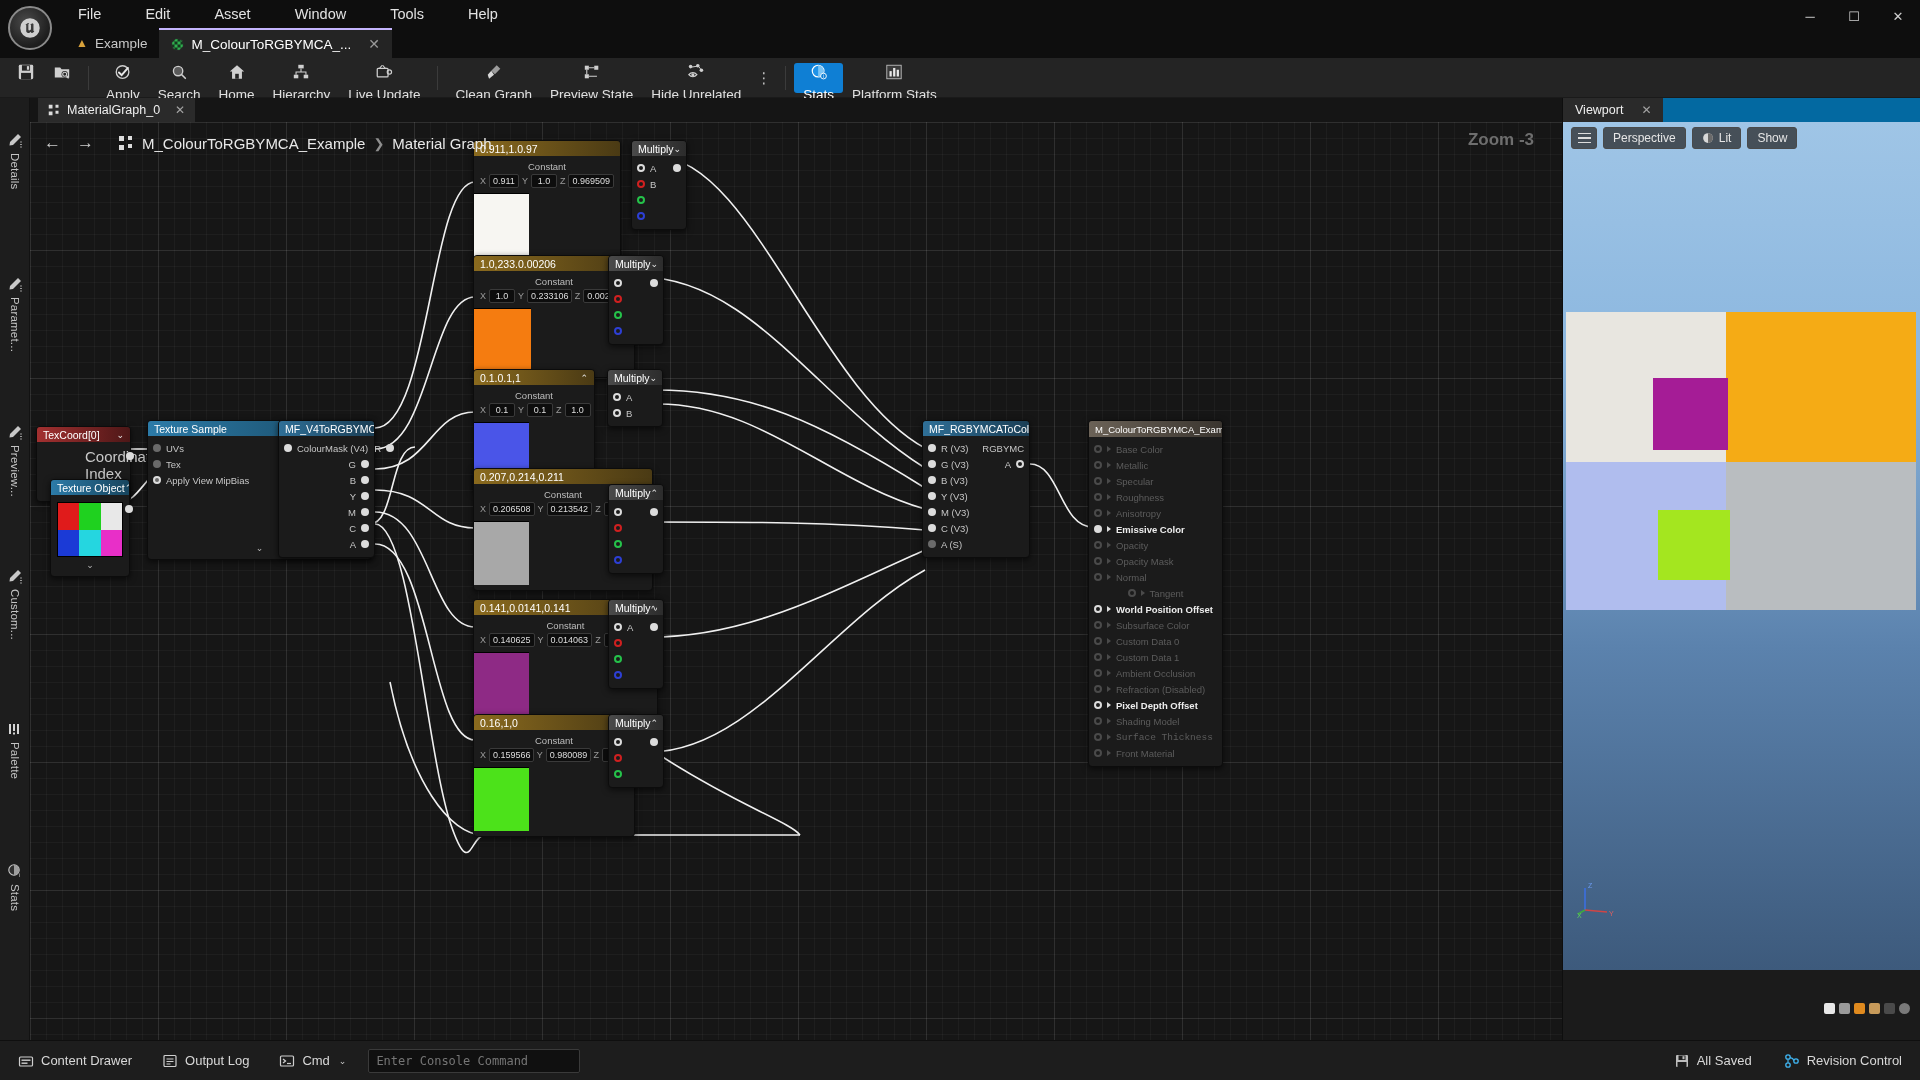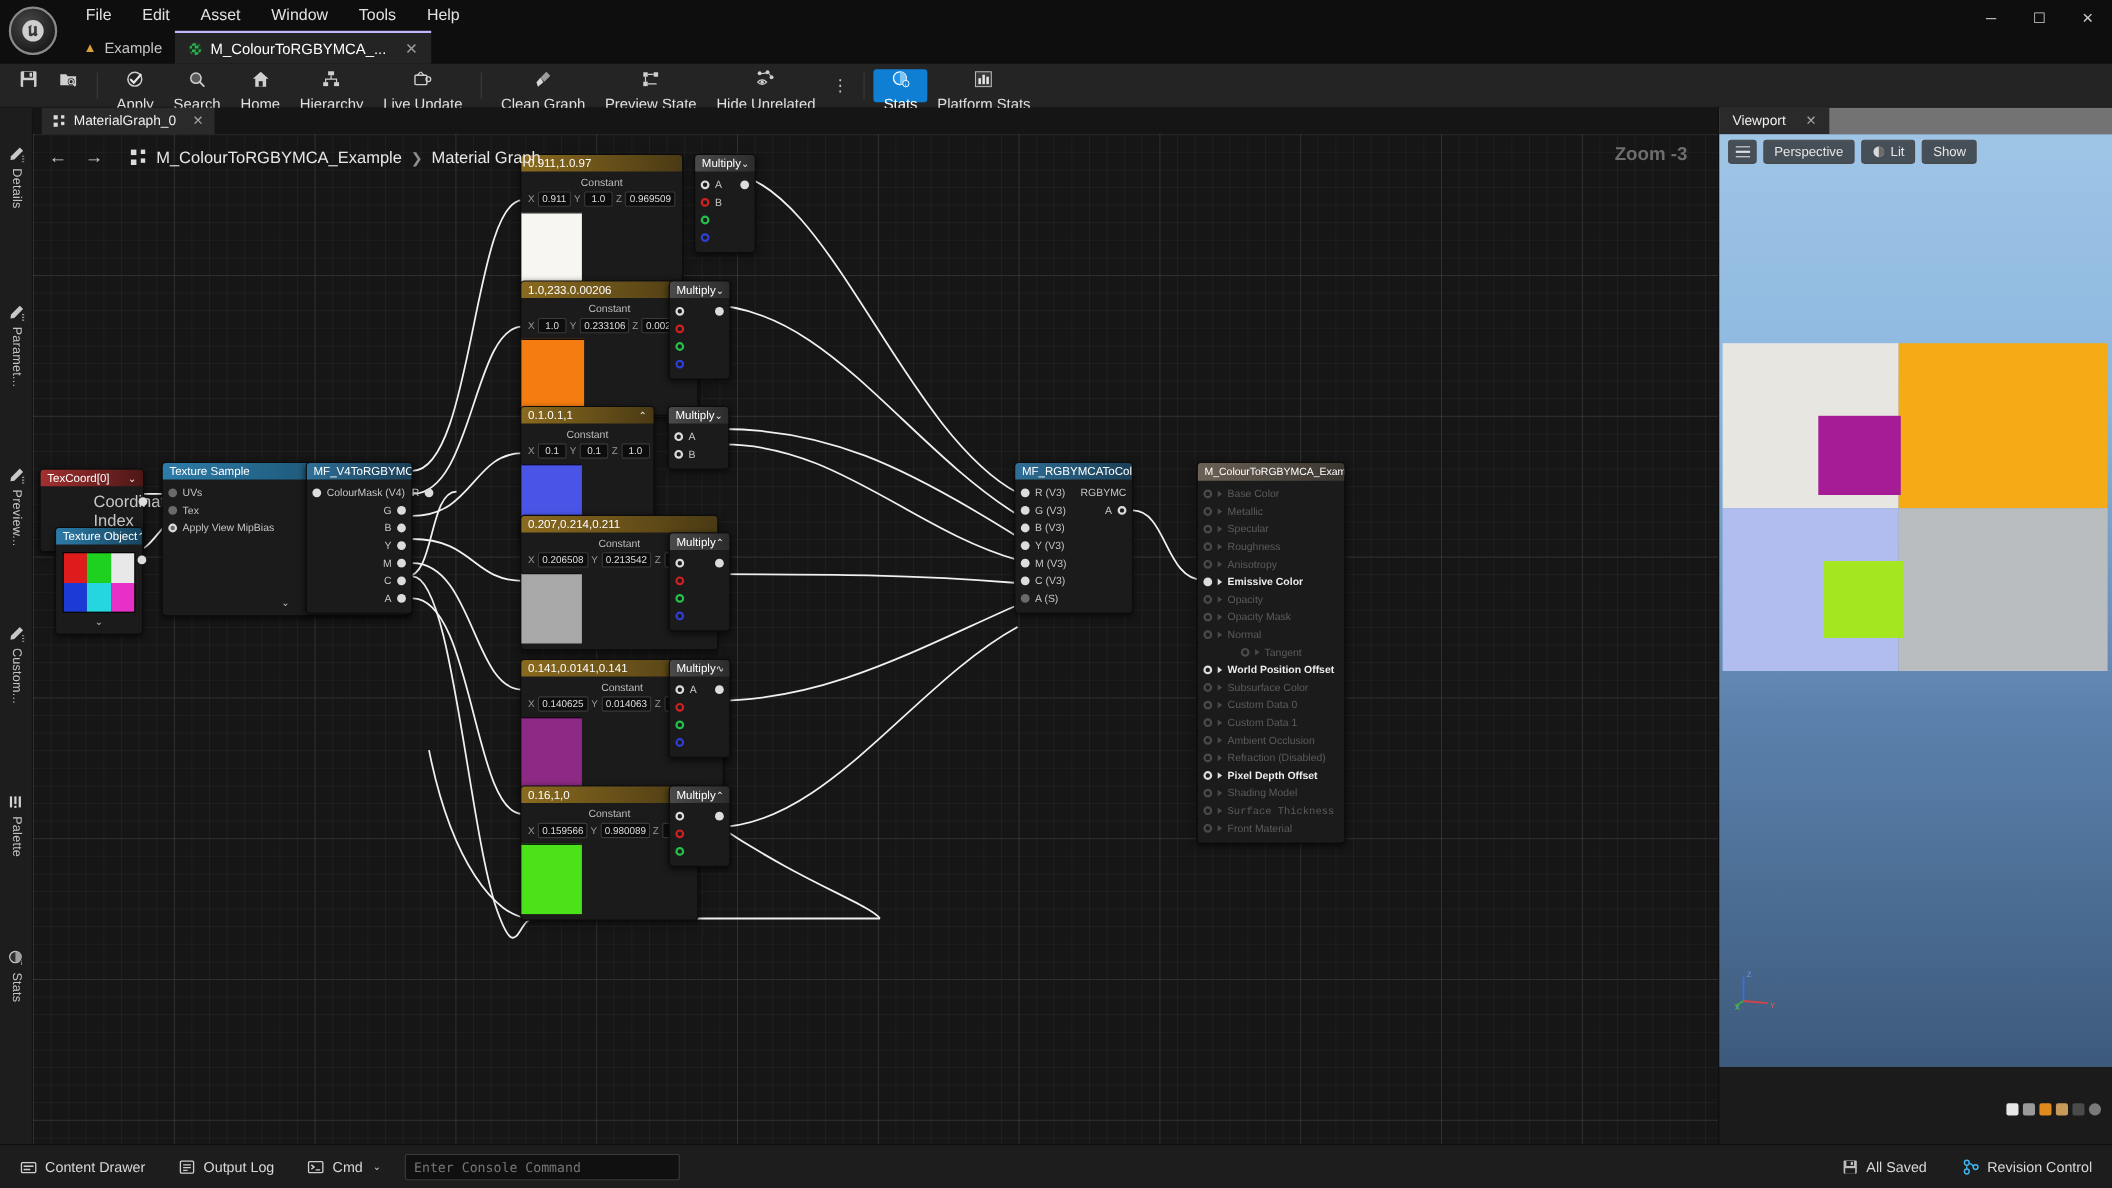--- a/index.html
+++ b/index.html
@@ -21,21 +21,21 @@
   .ue-logo {
     position: absolute; left: 8px; top: 6px; width: 44px; height: 44px;
     border-radius: 50%; border: 2px solid #8a8a8a;
     background: radial-gradient(circle at 40% 35%, #4a4a4a, #1d1d1d 70%);
     display: flex; align-items: center; justify-content: center;
     font-size: 26px; color: #cfcfcf; font-family: "Liberation Serif", serif;
     font-weight: bold;
   }
   .menubar {
     position: absolute; left: 64px; top: 0; height: 28px;
-    display: flex; align-items: center; gap: 0px;
+    display: flex; align-items: center; gap: 16px;
   }
   .menu-item {
     padding: 5px 14px; font-size: 14.5px; color: #e2e2e2; cursor: default;
   }
 
   .win-controls {
     position: absolute; right: 0; top: 0; height: 32px;
     display: flex; align-items: center;
   }
   .win-btn {
@@ -211,21 +211,21 @@
     width: 66px; height: 55px; margin: 3px auto 2px;
     display: grid; grid-template-columns: 1fr 1fr 1fr; grid-template-rows: 1fr 1fr;
     border: 1px solid #000;
   }
 
   
   .vp-panel {
     position: absolute; left: 1562px; top: 98px; width: 358px; height: 942px;
     background: #1b1b1b; border-left: 1px solid #0e0e0e;
   }
-  .vp-tabstrip { height: 24px; background: #737373; display: flex; align-items: center; }
+  .vp-tabstrip { height: 24px; background: #0369a1; display: flex; align-items: center; }
   .vp-tab {
     height: 24px; display: flex; align-items: center; gap: 8px; padding: 0 12px;
     background: #2a2a2a; font-size: 12.5px; color: #efefef;
   }
   .vp-tab .tab-close { color: #a5a5a5; font-size: 12px; margin-left: 10px; }
   .vp-toolbar {
     position: absolute; left: 0; top: 24px; width: 358px; height: 32px;
     display: flex; align-items: center; gap: 6px; padding: 0 8px; z-index: 4;
   }
   .vp-btn {
@@ -260,21 +260,21 @@
 
   
   .statusbar {
     position: absolute; left: 0; bottom: 0; width: 1920px; height: 40px;
     background: #1d1d1d; border-top: 1px solid #0f0f0f;
     display: flex; align-items: center; padding: 0 10px; gap: 14px;
   }
   .sb-btn { display: flex; align-items: center; gap: 7px; font-size: 13px; color: #d8d8d8;
     padding: 4px 8px; border-radius: 3px; }
   .console-input {
-    width: 250px; height: 24px; background: #101010; border: 1px solid #3a3a3a;
+    width: 212px; height: 24px; background: #101010; border: 1px solid #3a3a3a;
     border-radius: 2px; color: #6e6e6e; font-size: 12px; padding: 0 7px;
     font-family: "DejaVu Sans Mono", monospace;
   }
   .sb-right { margin-left: auto; display: flex; align-items: center; gap: 16px; }
 </style>
 </head>
 <body>
 
 <div id="app">
 

